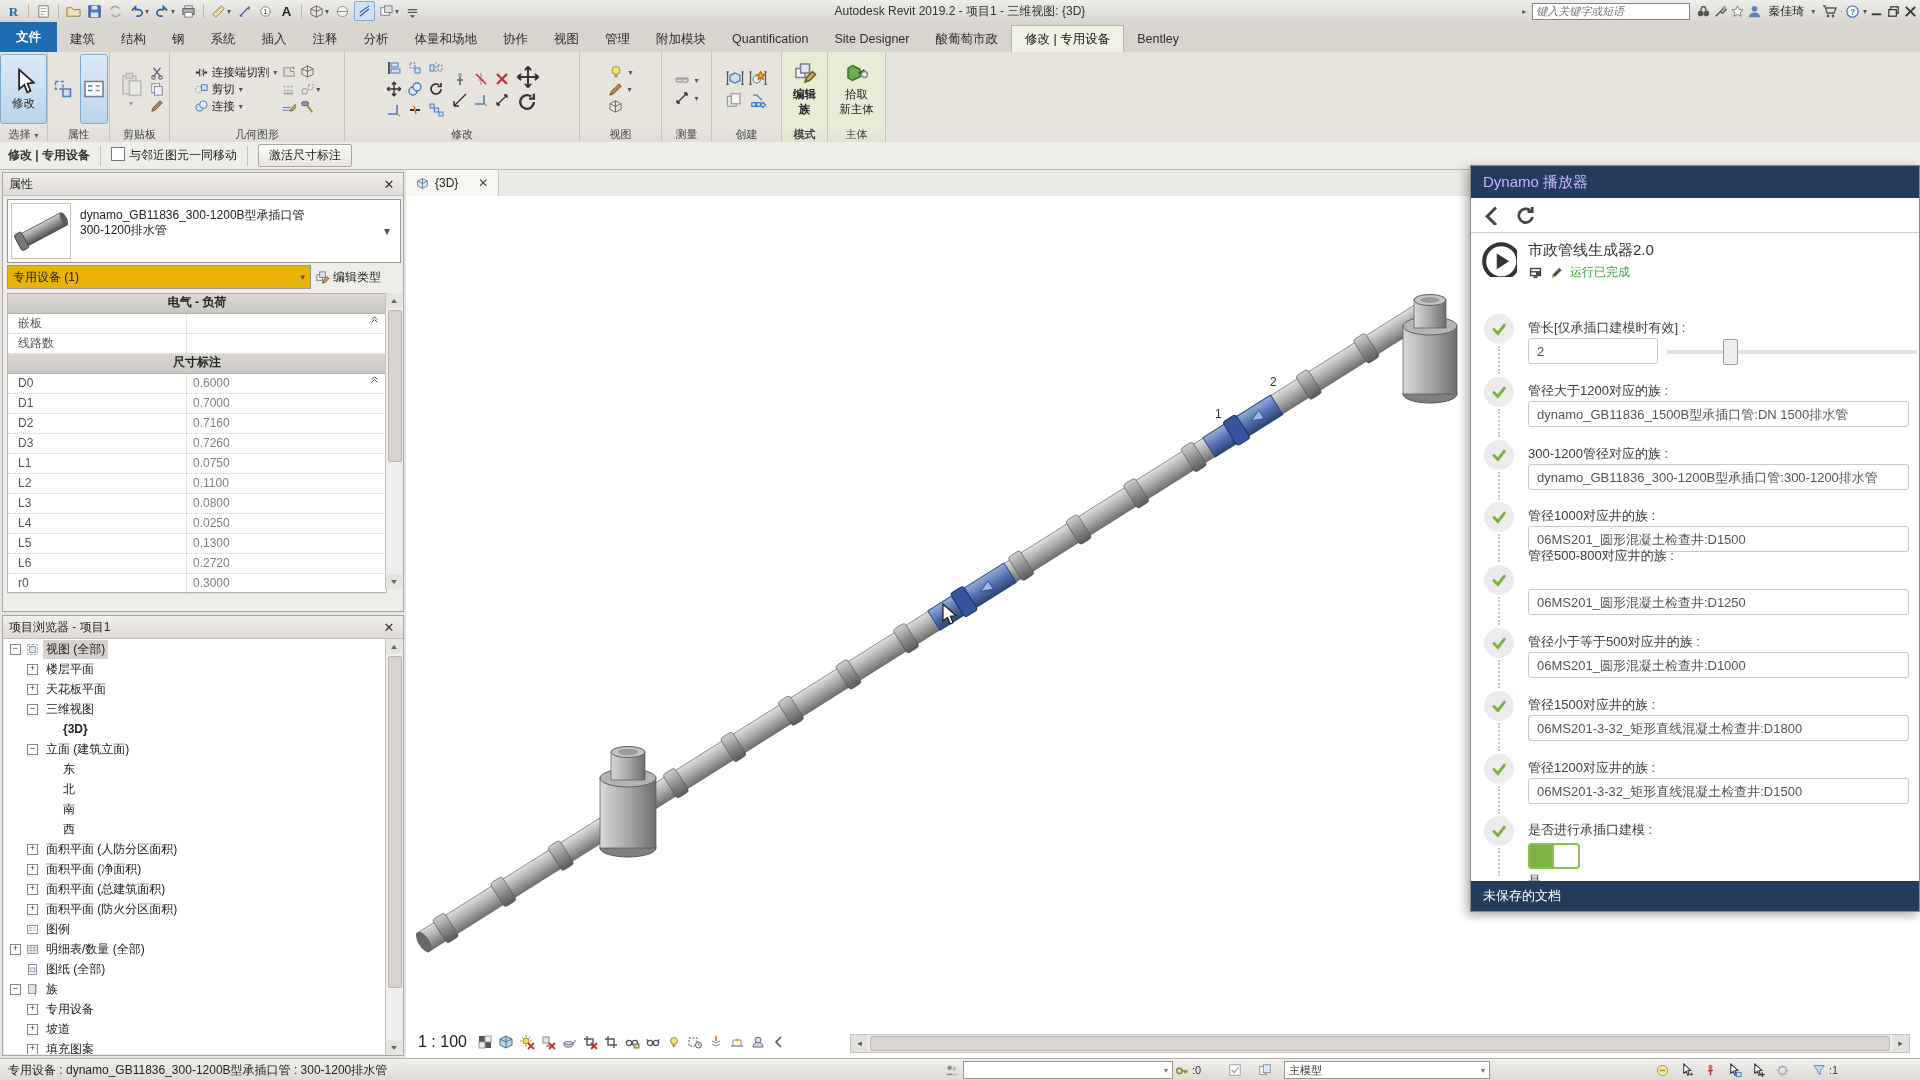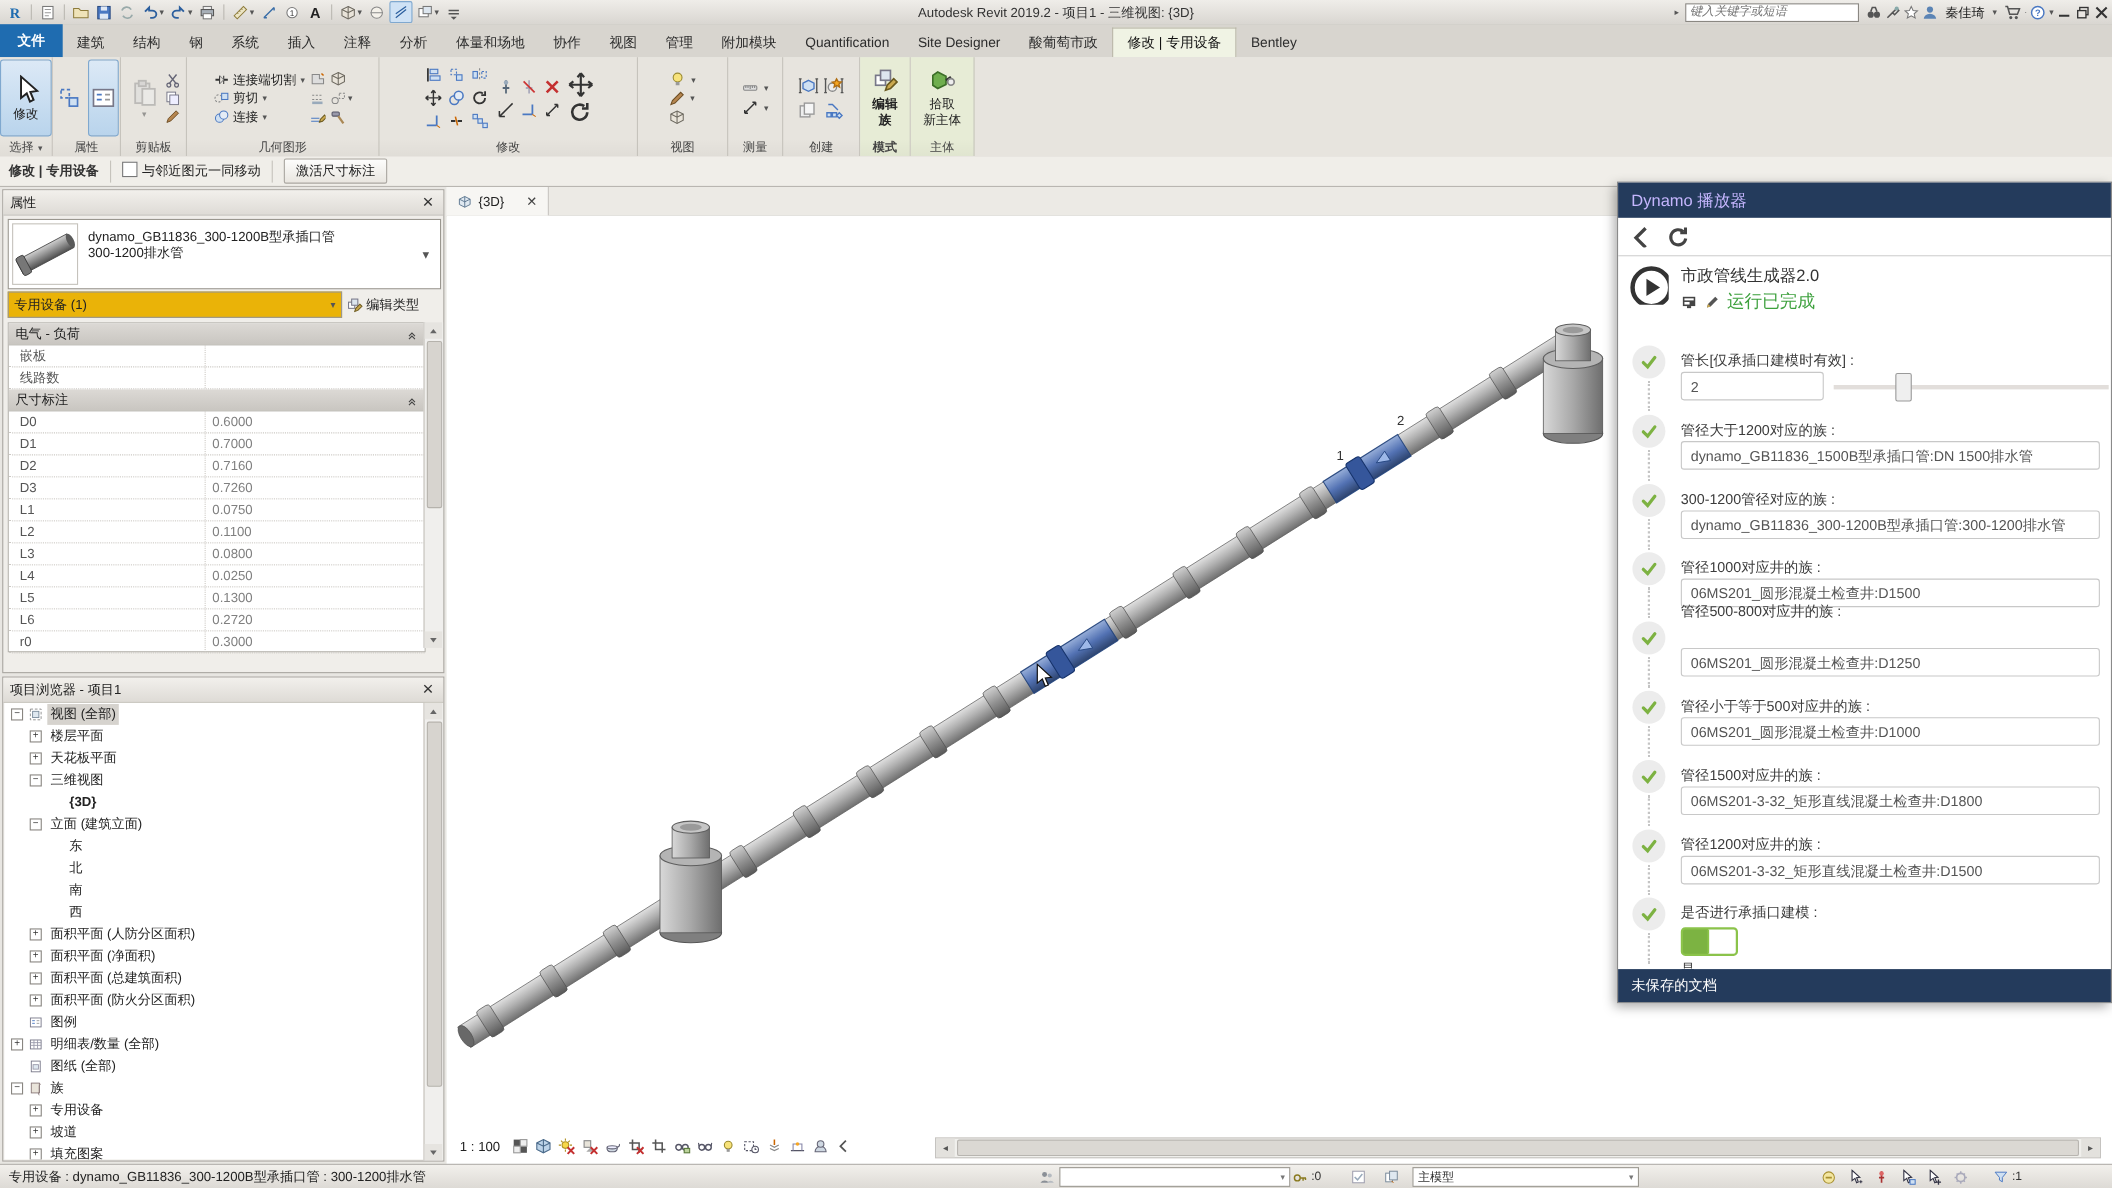--- a/index.html
+++ b/index.html
@@ -57,21 +57,21 @@
   #typesel{position:absolute;left:4px;top:26px;width:392px;height:62px;background:#fff;border:1px solid #9a978f;display:flex;}
   #typethumb{width:58px;height:54px;margin:3px;border:1px solid #c5c2bc;background:#fff;position:relative;overflow:hidden;}
   #typetext{flex:1;padding:8px 4px 0 6px;font-size:12px;color:#222;line-height:15px;}
   #typedrop{width:16px;display:flex;align-items:center;color:#555;}
   #inst-row{position:absolute;left:4px;top:92px;width:394px;height:24px;display:flex;gap:4px;}
   #inst-sel{flex:1;background:#eab308;border:1px solid #9a978f;display:flex;align-items:center;padding:0 5px;}
   #inst-sel .dd{margin-left:auto;color:#555;font-size:9px;}
   #edittype{width:86px;display:flex;align-items:center;gap:3px;font-size:12px;color:#222;}
   #ptable{position:absolute;left:4px;top:120px;width:380px;height:300px;background:#fff;border:1px solid #b5b2ac;box-sizing:border-box;}
   .pgroup{height:20px;background:linear-gradient(#dcd9d5,#c9c6c1);display:flex;align-items:center;
-    padding:0 6px;font-weight:normal;border-bottom:1px solid #b5b2ac;box-sizing:border-box;}
+    padding:0 6px;font-weight:bold;border-bottom:1px solid #b5b2ac;box-sizing:border-box;flex-direction:column;}
   .pgroup .chv{margin-left:auto;}
   .prow{height:20px;display:flex;border-bottom:1px dotted #ccc9c4;box-sizing:border-box;font-size:12px;}
   .prow .pl{width:168px;padding-left:10px;color:#555;line-height:19px;}
   .prow .pv{flex:1;border-left:1px dotted #ccc9c4;padding-left:6px;color:#808080;line-height:19px;}
   .vsb{position:absolute;top:0;bottom:0;right:0;width:17px;background:#f0efed;border-left:1px solid #c5c2bc;}
   .vsb .sb-a{position:absolute;left:0;width:16px;height:15px;text-align:center;background:#e6e4e0;}
   .vsb .thumb{position:absolute;left:2px;width:12px;background:#d7d4cf;border:1px solid #b5b2ac;border-radius:2px;}
   #props-foot{position:absolute;left:0;right:0;bottom:0;height:22px;display:flex;align-items:center;padding:0 8px;}
   #prop-help{color:#1f5fbf;text-decoration:underline;}
   #apply-btn{margin-left:auto;width:84px;height:18px;background:#e6e3de;border:1px solid #b5b2ac;
@@ -86,36 +86,36 @@
   .trow.sel .tlabel{background:#d6d3ce;}
   .trow.bold .tlabel{font-weight:bold;}
   #browser .vsb{top:23px;}
   
   #canvas{position:absolute;left:406px;top:170px;width:1514px;height:888px;background:#fff;overflow:hidden;}
   #viewtabbar{position:absolute;left:0;top:0;right:0;height:26px;background:#eceae5;border-bottom:1px solid #c8c5c0;display:flex;}
   .viewtab{display:flex;align-items:center;gap:6px;padding:0 10px;background:#f7f6f3;border-right:1px solid #c8c5c0;font-size:12px;}
   .viewtab .x{color:#444;font-size:12px;margin-left:14px;}
   #scene{position:absolute;left:0;top:26px;}
   #viewctrl{position:absolute;left:6px;top:861px;height:22px;display:flex;align-items:center;gap:4px;}
-  #scalebox{font-size:12px;color:#222;padding:0 6px;}
+  #scalebox{font-size:16px;color:#222;padding:0 6px;}
   .vc{display:flex;align-items:center;}
   #hscroll{position:absolute;left:444px;top:864px;width:1058px;height:17px;background:#f0efec;border:1px solid #c5c3c0;display:flex;}
   #hscroll .ha{width:17px;background:#e3e1dd;text-align:center;font-size:9px;line-height:16px;color:#555;flex:none;}
   #hscroll .ht{flex:1;margin:1px 2px;background:#dbd8d3;border:1px solid #b8b5b0;border-radius:2px;}
   
   #dynamo{position:absolute;left:1470px;top:165px;width:450px;height:747px;background:#fff;
     border:1px solid #8a8a8a;box-shadow:-3px 3px 10px rgba(0,0,0,.35);box-sizing:border-box;}
   #dyn-head{height:32px;background:#243b5c;color:#c4b5fd;display:flex;align-items:center;
     padding-left:12px;font-size:15px;}
   #dyn-tools{height:34px;border-bottom:1px solid #d0d0d0;display:flex;align-items:center;gap:14px;padding-left:10px;}
   #dyn-script{position:absolute;left:0;top:67px;width:100%;height:62px;}
   #dyn-play{position:absolute;left:10px;top:8px;}
   #dyn-title{position:absolute;left:57px;top:8px;font-size:15px;color:#333;}
   #dyn-subrow{position:absolute;left:57px;top:31px;display:flex;align-items:center;gap:6px;}
-  #dyn-status{color:#3ea13e;font-size:16px;}
+  #dyn-status{color:#3ea13e;font-size:12px;}
   .dcheck{position:absolute;left:13px;width:30px;height:30px;border-radius:50%;background:#ececec;
     display:flex;align-items:center;justify-content:center;}
   .dconn{position:absolute;left:27px;width:0;border-left:2px dotted #c4c4c4;}
   .dlabel{position:absolute;left:57px;font-size:13px;color:#3c3c3c;white-space:nowrap;}
   .dinput{position:absolute;left:57px;height:26px;width:381px;border:1px solid #c8c8c8;border-radius:3px;
     background:#fff;font-size:13px;color:#555;line-height:26px;padding-left:8px;box-sizing:border-box;
     white-space:nowrap;overflow:hidden;}
   .dinput.short{width:130px;}
   #dyn-sliderline{position:absolute;height:4px;background:#e2dedb;}
   #dyn-thumb{position:absolute;width:13px;height:24px;background:#efefef;border:1px solid #9a9a9a;border-radius:2px;}

